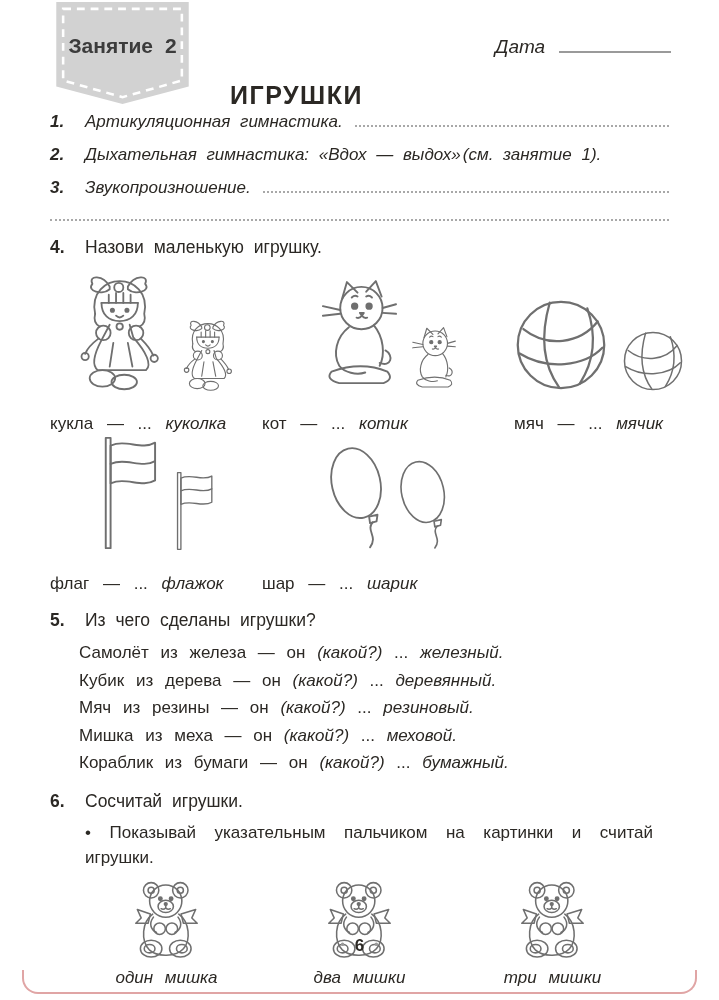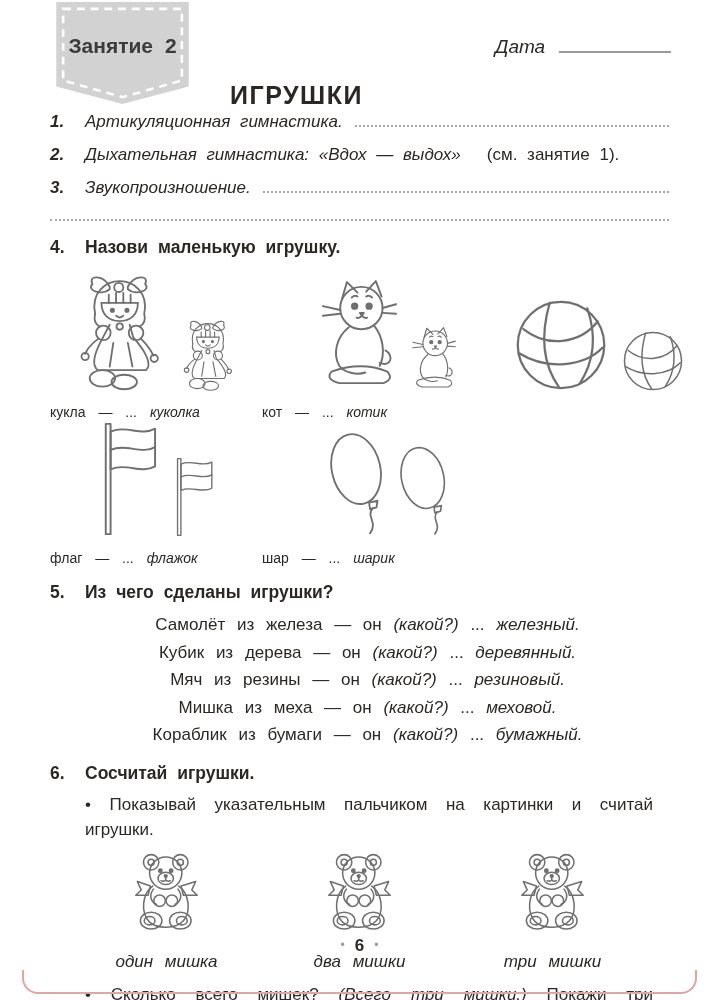--- a/index.html
+++ b/index.html
@@ -31,51 +31,51 @@
   .date-line{
     display:inline-block;width:112px;height:1px;
     border-bottom:2px solid #9a9a9a;vertical-align:baseline;
     margin-left:14px;
   }
 
   
   .witem{display:flex;align-items:baseline;margin-bottom:13px;font-size:17px;}
   .wnum{flex:0 0 35px;font-weight:bold;font-style:italic;}
   .wtitle{font-weight:normal;font-style:italic;word-spacing:5px;white-space:nowrap;}
-  .wnote{margin-left:26px;word-spacing:5px;white-space:nowrap;}
+  .wnote{margin-left:2px;word-spacing:5px;white-space:nowrap;font-style:italic;}
   .dotfill{flex:1 1 auto;margin:0 0 3px 12px;border-bottom:2px dotted #a8a8a8;min-width:20px;}
   .dotline-full{border-bottom:2px dotted #a8a8a8;height:1px;margin:20px 0 16px 0;}
 
   
   .exhead{display:flex;align-items:baseline;font-size:17.5px;margin-bottom:8px;}
   .exnum{flex:0 0 35px;font-weight:bold;}
-  .extitle{font-weight:bold;word-spacing:5px;}
+  .extitle{font-weight:normal;word-spacing:5px;}
 
   
   .pics-grid{display:grid;grid-template-columns:212px 252px 1fr;margin-left:0;}
   .pic-cell{display:flex;flex-direction:column;}
   .pic-images{display:flex;align-items:flex-end;justify-content:center;gap:14px;}
   .row1 .pic-images{height:126px;}
   .row2 .pic-images{height:112px;margin-top:6px;}
-  .pair-label{font-size:14px;margin-top:12px;word-spacing:9px;white-space:nowrap;}
+  .pair-label{font-size:17px;margin-top:22px;word-spacing:9px;white-space:nowrap;}
   .ans{font-style:italic;}
 
   .ill{stroke:#6f6f6f;}
 
   
-  .sent{font-size:17px;line-height:27.5px;margin-left:16px;word-spacing:7px;white-space:nowrap;text-align:center;}
+  .sent{font-size:17px;line-height:27.5px;margin-left:29px;word-spacing:7px;white-space:nowrap;}
 
   
   .bullet-par{
     font-size:17px;line-height:25px;margin:2px 16px 0 35px;
     text-align:justify;word-spacing:6px;
   }
   .bears-row{display:grid;grid-template-columns:1fr 1fr 1fr;margin:8px 20px 0 20px;}
   .bear-cell{display:flex;flex-direction:column;align-items:center;}
-  .bear-label{font-style:italic;font-size:17px;margin-top:16px;word-spacing:7px;}
+  .bear-label{font-style:italic;font-size:17px;margin-top:4px;word-spacing:7px;}
 
   
   .footer{position:absolute;left:0;right:0;bottom:44px;text-align:center;}
   .pgdot{color:#9a9a9a;font-size:12px;vertical-align:2px;}
   .pgnum{font-weight:bold;font-size:17px;margin:0 10px;}
   .frame-bottom{
     position:absolute;left:22px;right:22px;bottom:6px;height:22px;
     border:2px solid #e0a5a5;border-top:none;
     border-radius:0 0 16px 16px;
   }
@@ -269,20 +269,26 @@
       </div>
       <div class="pic-cell">
         <div class="pic-images">
           <svg width="94" height="94" viewBox="0 0 100 100" class="ill">
               <use href="#sym-ball"></use>
             </svg>
           <svg width="62" height="62" viewBox="0 0 100 100" class="ill">
               <use href="#sym-ball"></use>
             </svg>
         </div>
+        <div class="pair-label">
+          <span>мяч</span>
+          <span>—</span>
+          <span>...</span>
+          <span class="ans">мячик</span>
+        </div>
       </div>
     </div>
 
     <div class="pics-grid row2">
       <div class="pic-cell">
         <div class="pic-images">
           <svg width="60" height="118" viewBox="0 0 62 122" class="ill">
               <use href="#sym-flag"></use>
             </svg>
           <svg width="42" height="82" viewBox="0 0 62 122" class="ill">

